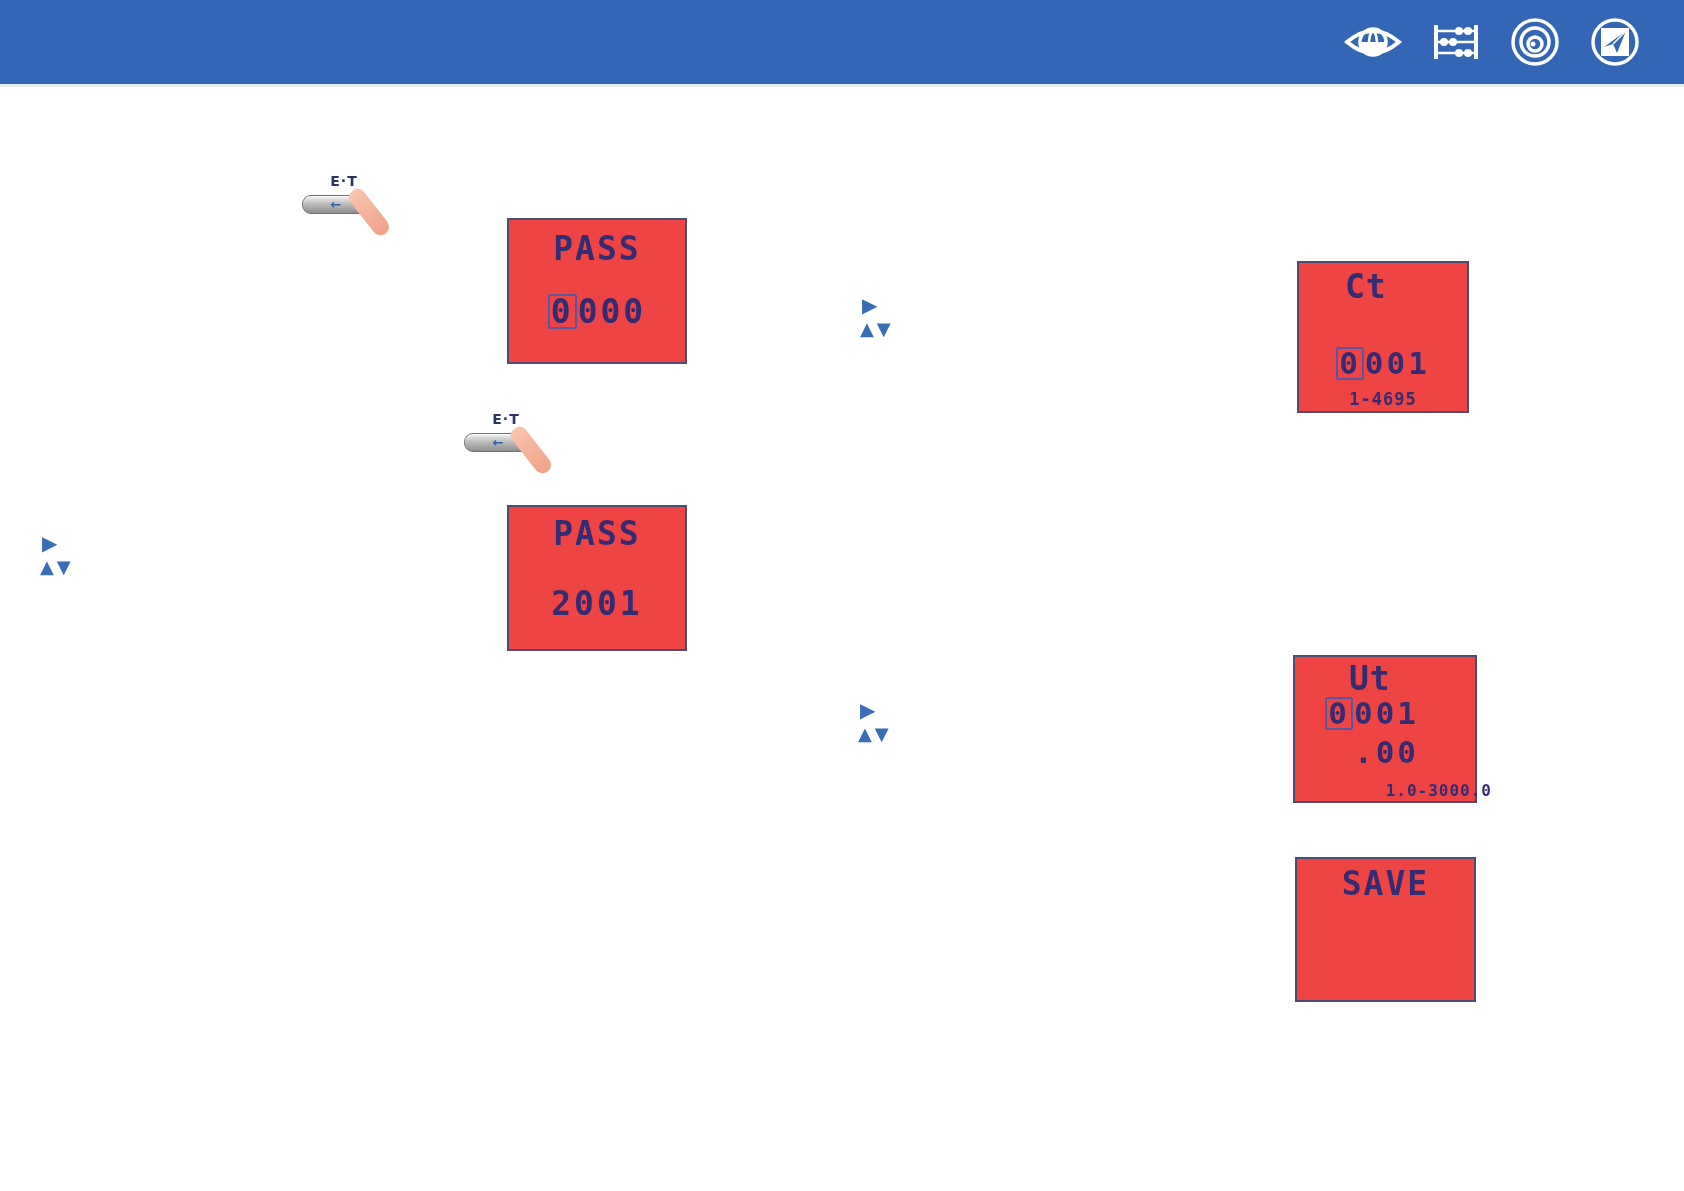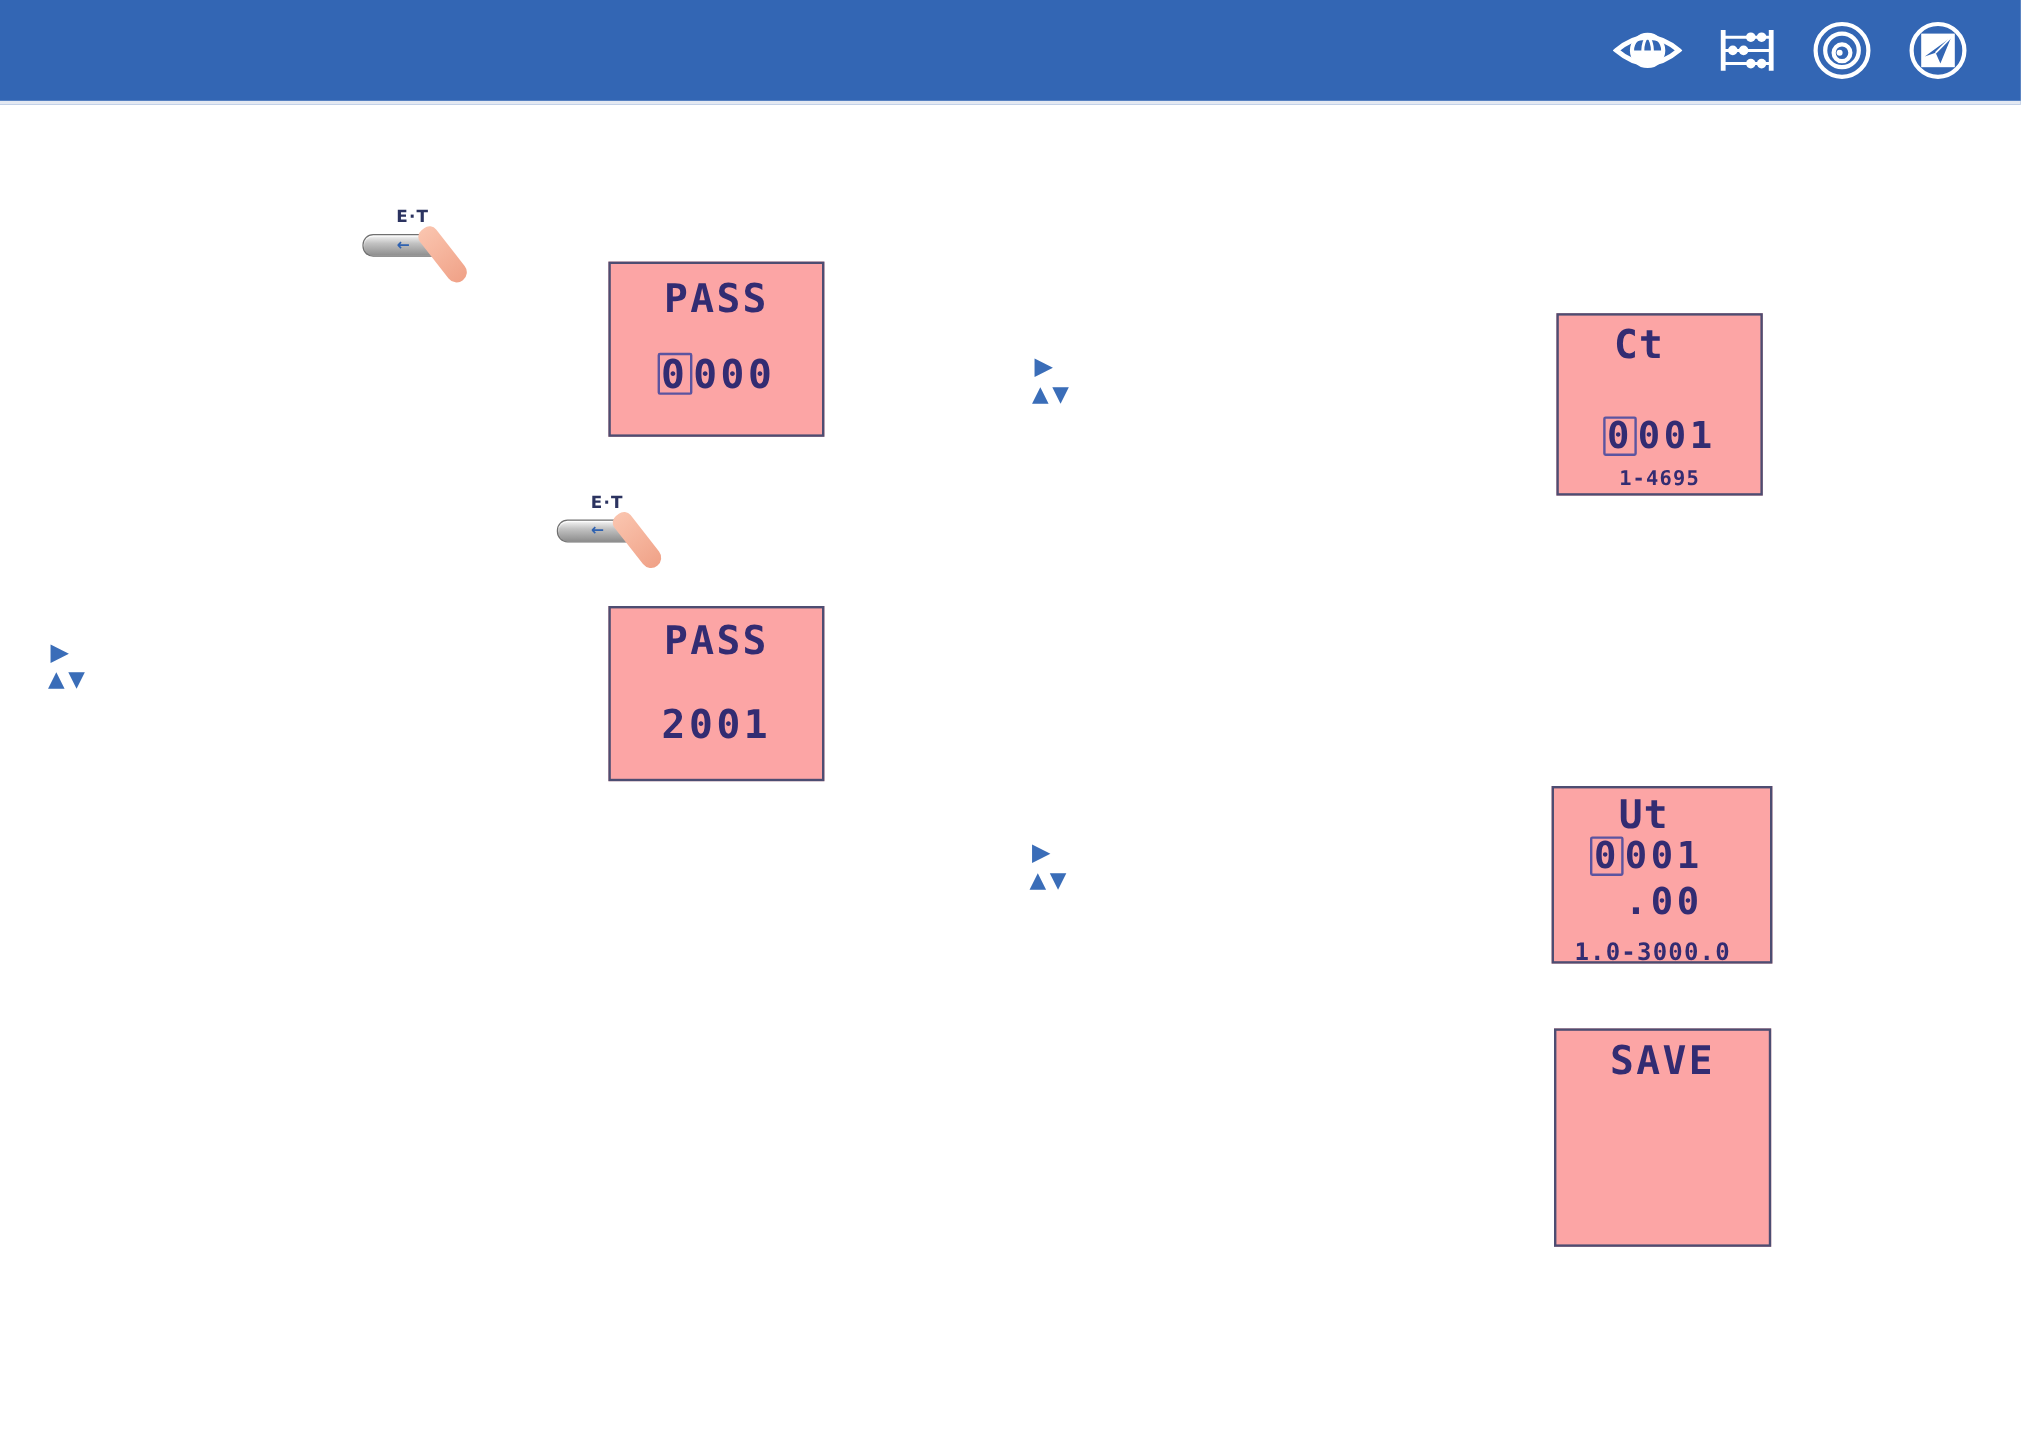--- a/index.html
+++ b/index.html
@@ -12,32 +12,32 @@
     position:absolute;left:0;top:0;width:1684px;height:84px;
     background:#3366b4;border-bottom:3px solid #e4e9f2;
   }
   .header-icons{
     position:absolute;right:44px;top:0;height:84px;
     display:flex;align-items:center;gap:30px;
   }
   .hicon{display:block;}
   
   .lcd{
-    position:absolute;background:#fca5a5;border:2px solid #4d4d72;
+    position:absolute;background:#ef4444;border:2px solid #4d4d72;
     box-sizing:border-box;
   }
   .seg{
     font-family:"DejaVu Sans Mono","Liberation Mono",monospace;
     font-weight:bold;color:#332c72;line-height:1;
   }
   .lcd-title{position:absolute;width:100%;text-align:center;font-size:33px;letter-spacing:2px;}
   .lcd-title-left{position:absolute;font-size:33px;letter-spacing:1px;}
   .lcd-value{position:absolute;width:100%;text-align:center;font-size:33px;letter-spacing:3px;}
   .lcd-range{position:absolute;width:100%;text-align:center;font-size:17px;letter-spacing:1px;}
-  .lcd-range-sm{position:absolute;width:100%;text-align:left;font-size:20px;letter-spacing:1px;}
+  .lcd-range-sm{position:absolute;width:100%;text-align:right;font-size:16px;letter-spacing:1px;}
   .cursor-digit{
     display:inline-block;border:2px solid #5b54a0;border-radius:2px;
     padding:0 1px;margin-right:1px;line-height:0.95;
   }
   .ut-values{position:absolute;right:56px;top:40px;text-align:right;}
   .ut-values .line{display:block;font-size:31px;letter-spacing:3px;margin-bottom:7px;}
   
   .nav{position:absolute;color:#3a6db8;font-family:"DejaVu Sans",sans-serif;}
   .nav-right{display:block;font-size:20px;line-height:1;margin-left:2px;}
   .nav-updown{display:block;font-size:18px;line-height:1;margin-top:5px;letter-spacing:3px;}
@@ -156,15 +156,15 @@
 
 <div class="lcd" style="left:1293px;top:655px;width:184px;height:148px;padding-left:17px;">
   <div class="lcd-title-left seg" style="left:54px;top:5px;">Ut</div>
   <div class="ut-values seg">
     <span class="line"><span class="cursor-digit">0</span><span>001</span></span>
     <span class="line">.00</span>
   </div>
   <div class="lcd-range-sm seg" style="top:126px;">1.0-3000.0</div>
 </div>
 
-<div class="lcd" style="left:1295px;top:857px;width:181px;height:182px;">
+<div class="lcd" style="left:1295px;top:857px;width:181px;height:145px;">
   <div class="lcd-title seg" style="top:8px;">SAVE</div>
 </div>
 
 </body></html>

